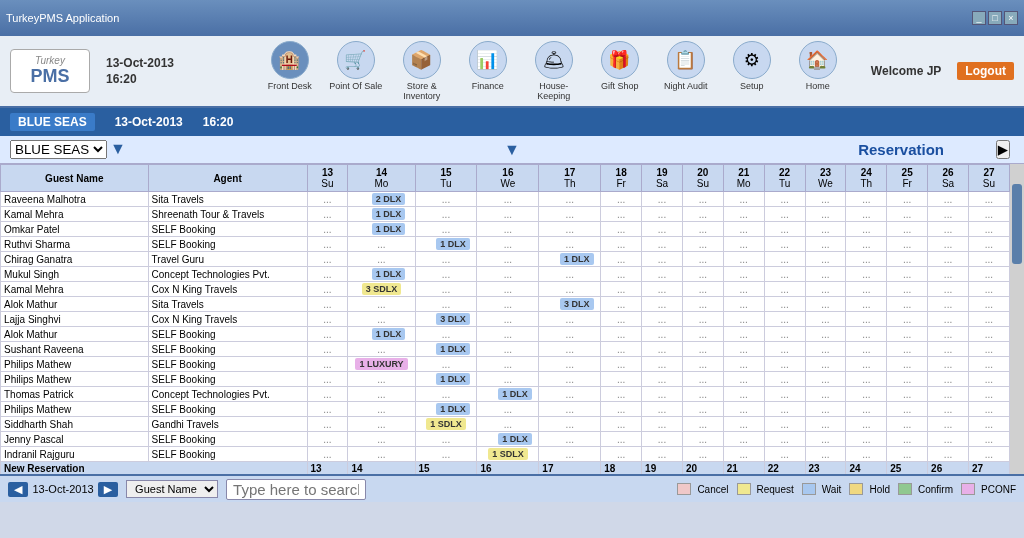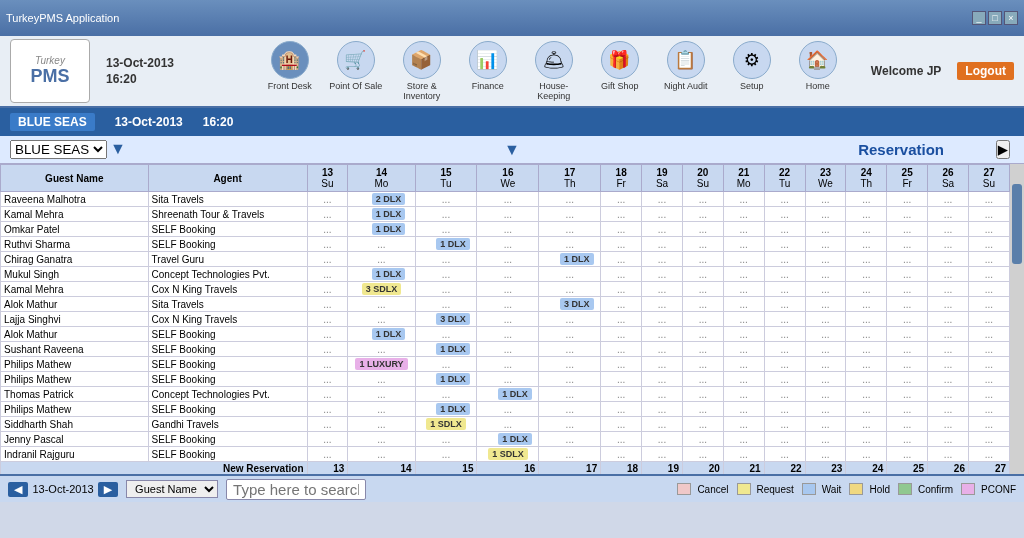--- a/index.html
+++ b/index.html
@@ -5,21 +5,21 @@
     * { box-sizing: border-box; margin: 0; padding: 0; }
     body { font-family: Arial, sans-serif; font-size: 11px; background: #d0d8e8; overflow: hidden; width: 1024px; height: 538px; }
 
     
     #titlebar { background: linear-gradient(to bottom, #6a8fbd, #4a6fa5); color: white; font-size: 11px; padding: 2px 6px; display: flex; align-items: center; justify-content: space-between; height: 36px; }
     #titlebar .controls { display: flex; gap: 2px; }
     #titlebar .ctrl-btn { width: 14px; height: 14px; background: #8ab; border: 1px solid #557; display: flex; align-items: center; justify-content: center; font-size: 9px; cursor: pointer; color: white; }
 
     
     #topnav { background: #e8eef5; border-bottom: 2px solid #4a6fa5; display: flex; align-items: center; height: 72px; padding: 4px 10px; gap: 16px; }
-    #logo { width: 80px; height: 64px; background: white; border: 1px solid #aaa; display: flex; align-items: center; justify-content: center; flex-direction: column; border-radius: 4px; }
+    #logo { width: 80px; height: 44px; background: white; border: 1px solid #aaa; display: flex; align-items: center; justify-content: center; flex-direction: column; border-radius: 4px; }
     #logo .pms-text { font-size: 18px; font-weight: bold; color: #4a6fa5; }
     #logo .turkey { font-size: 10px; color: #888; font-style: italic; }
     #nav-icons { display: flex; gap: 8px; margin-left: auto; }
     .nav-icon { display: flex; flex-direction: column; align-items: center; cursor: pointer; width: 58px; }
     .nav-icon .icon-circle { width: 38px; height: 38px; border-radius: 50%; background: #c8d8f0; border: 1px solid #8aabcc; display: flex; align-items: center; justify-content: center; font-size: 18px; }
     .nav-icon .icon-label { font-size: 9px; text-align: center; color: #333; margin-top: 2px; }
     .nav-icon.active .icon-circle { background: #6a8fbd; color: white; }
 
     
     #bluebar { background: #2a5fa0; color: white; display: flex; align-items: center; padding: 4px 10px; height: 28px; font-size: 12px; font-weight: bold; gap: 20px; }
@@ -33,21 +33,21 @@
     .col-agent { width: 140px; min-width: 140px; }
     .col-date { width: 36px; min-width: 36px; text-align: center; }
 
     
     .res-block { display: inline-block; padding: 1px 4px; border-radius: 2px; font-size: 9px; font-weight: bold; color: #333; white-space: nowrap; }
     .res-blue { background: #a8c8f0; margin-left: 14px; }
     .res-yellow { background: #f0e890; }
     .res-purple { background: #e8b0e8; }
 
     
-    .summary-row td { background: #c8d8f0 !important; font-weight: bold; text-align: right; }
+    .summary-row td { background: #c8d8f0 !important; font-weight: bold; text-align: left; }
 
     
     #footer { background: #c8d8f0; border-top: 2px solid #4a6fa5; display: flex; align-items: center; padding: 3px 8px; height: 28px; gap: 8px; }
     #footer .date-nav { display: flex; align-items: center; gap: 4px; }
     #footer .date-nav button { background: #2a5fa0; color: white; border: none; padding: 1px 6px; cursor: pointer; border-radius: 2px; font-size: 11px; }
     #footer .search-box { border: 1px solid #88a; padding: 1px 6px; border-radius: 2px; font-size: 15px; width: 140px; }
     #footer select { font-size: 11px; padding: 1px 4px; border: 1px solid #88a; }
     #footer .legend { display: flex; align-items: center; gap: 8px; margin-left: auto; font-size: 10px; }
     .legend-item { display: flex; align-items: center; gap: 6px; }
     .legend-box { width: 14px; height: 12px; border: 1px solid #999; }

